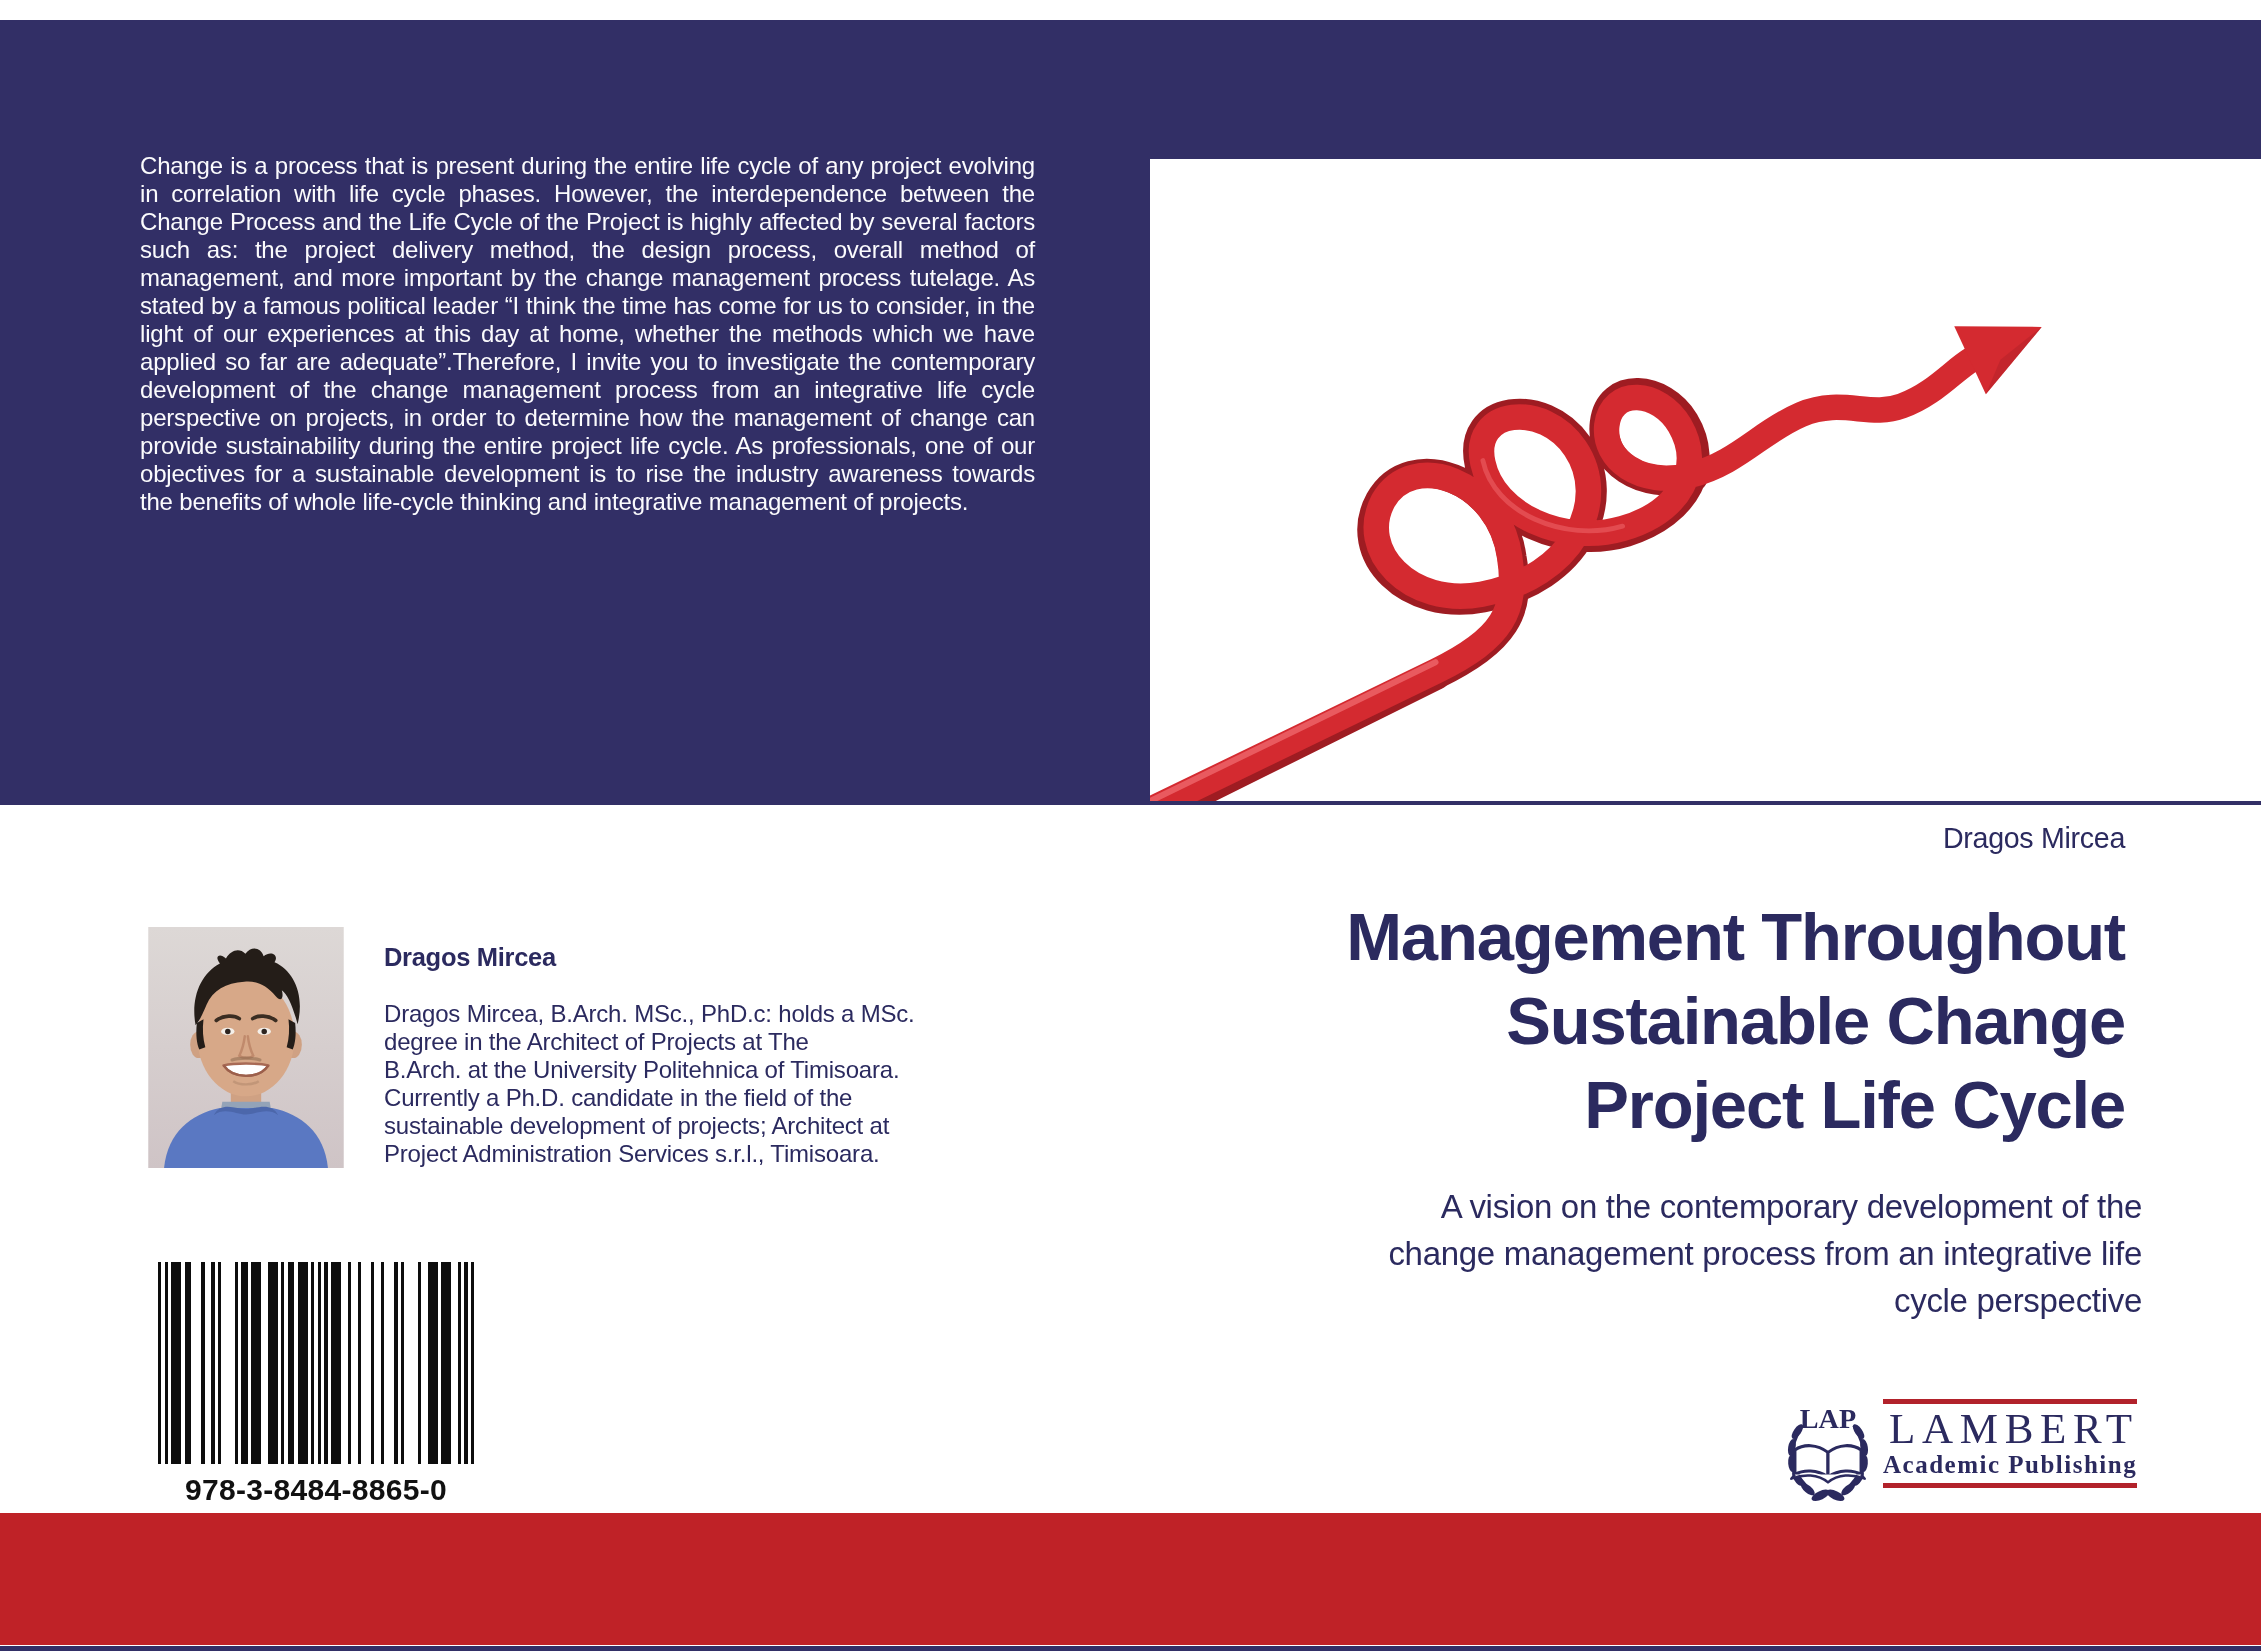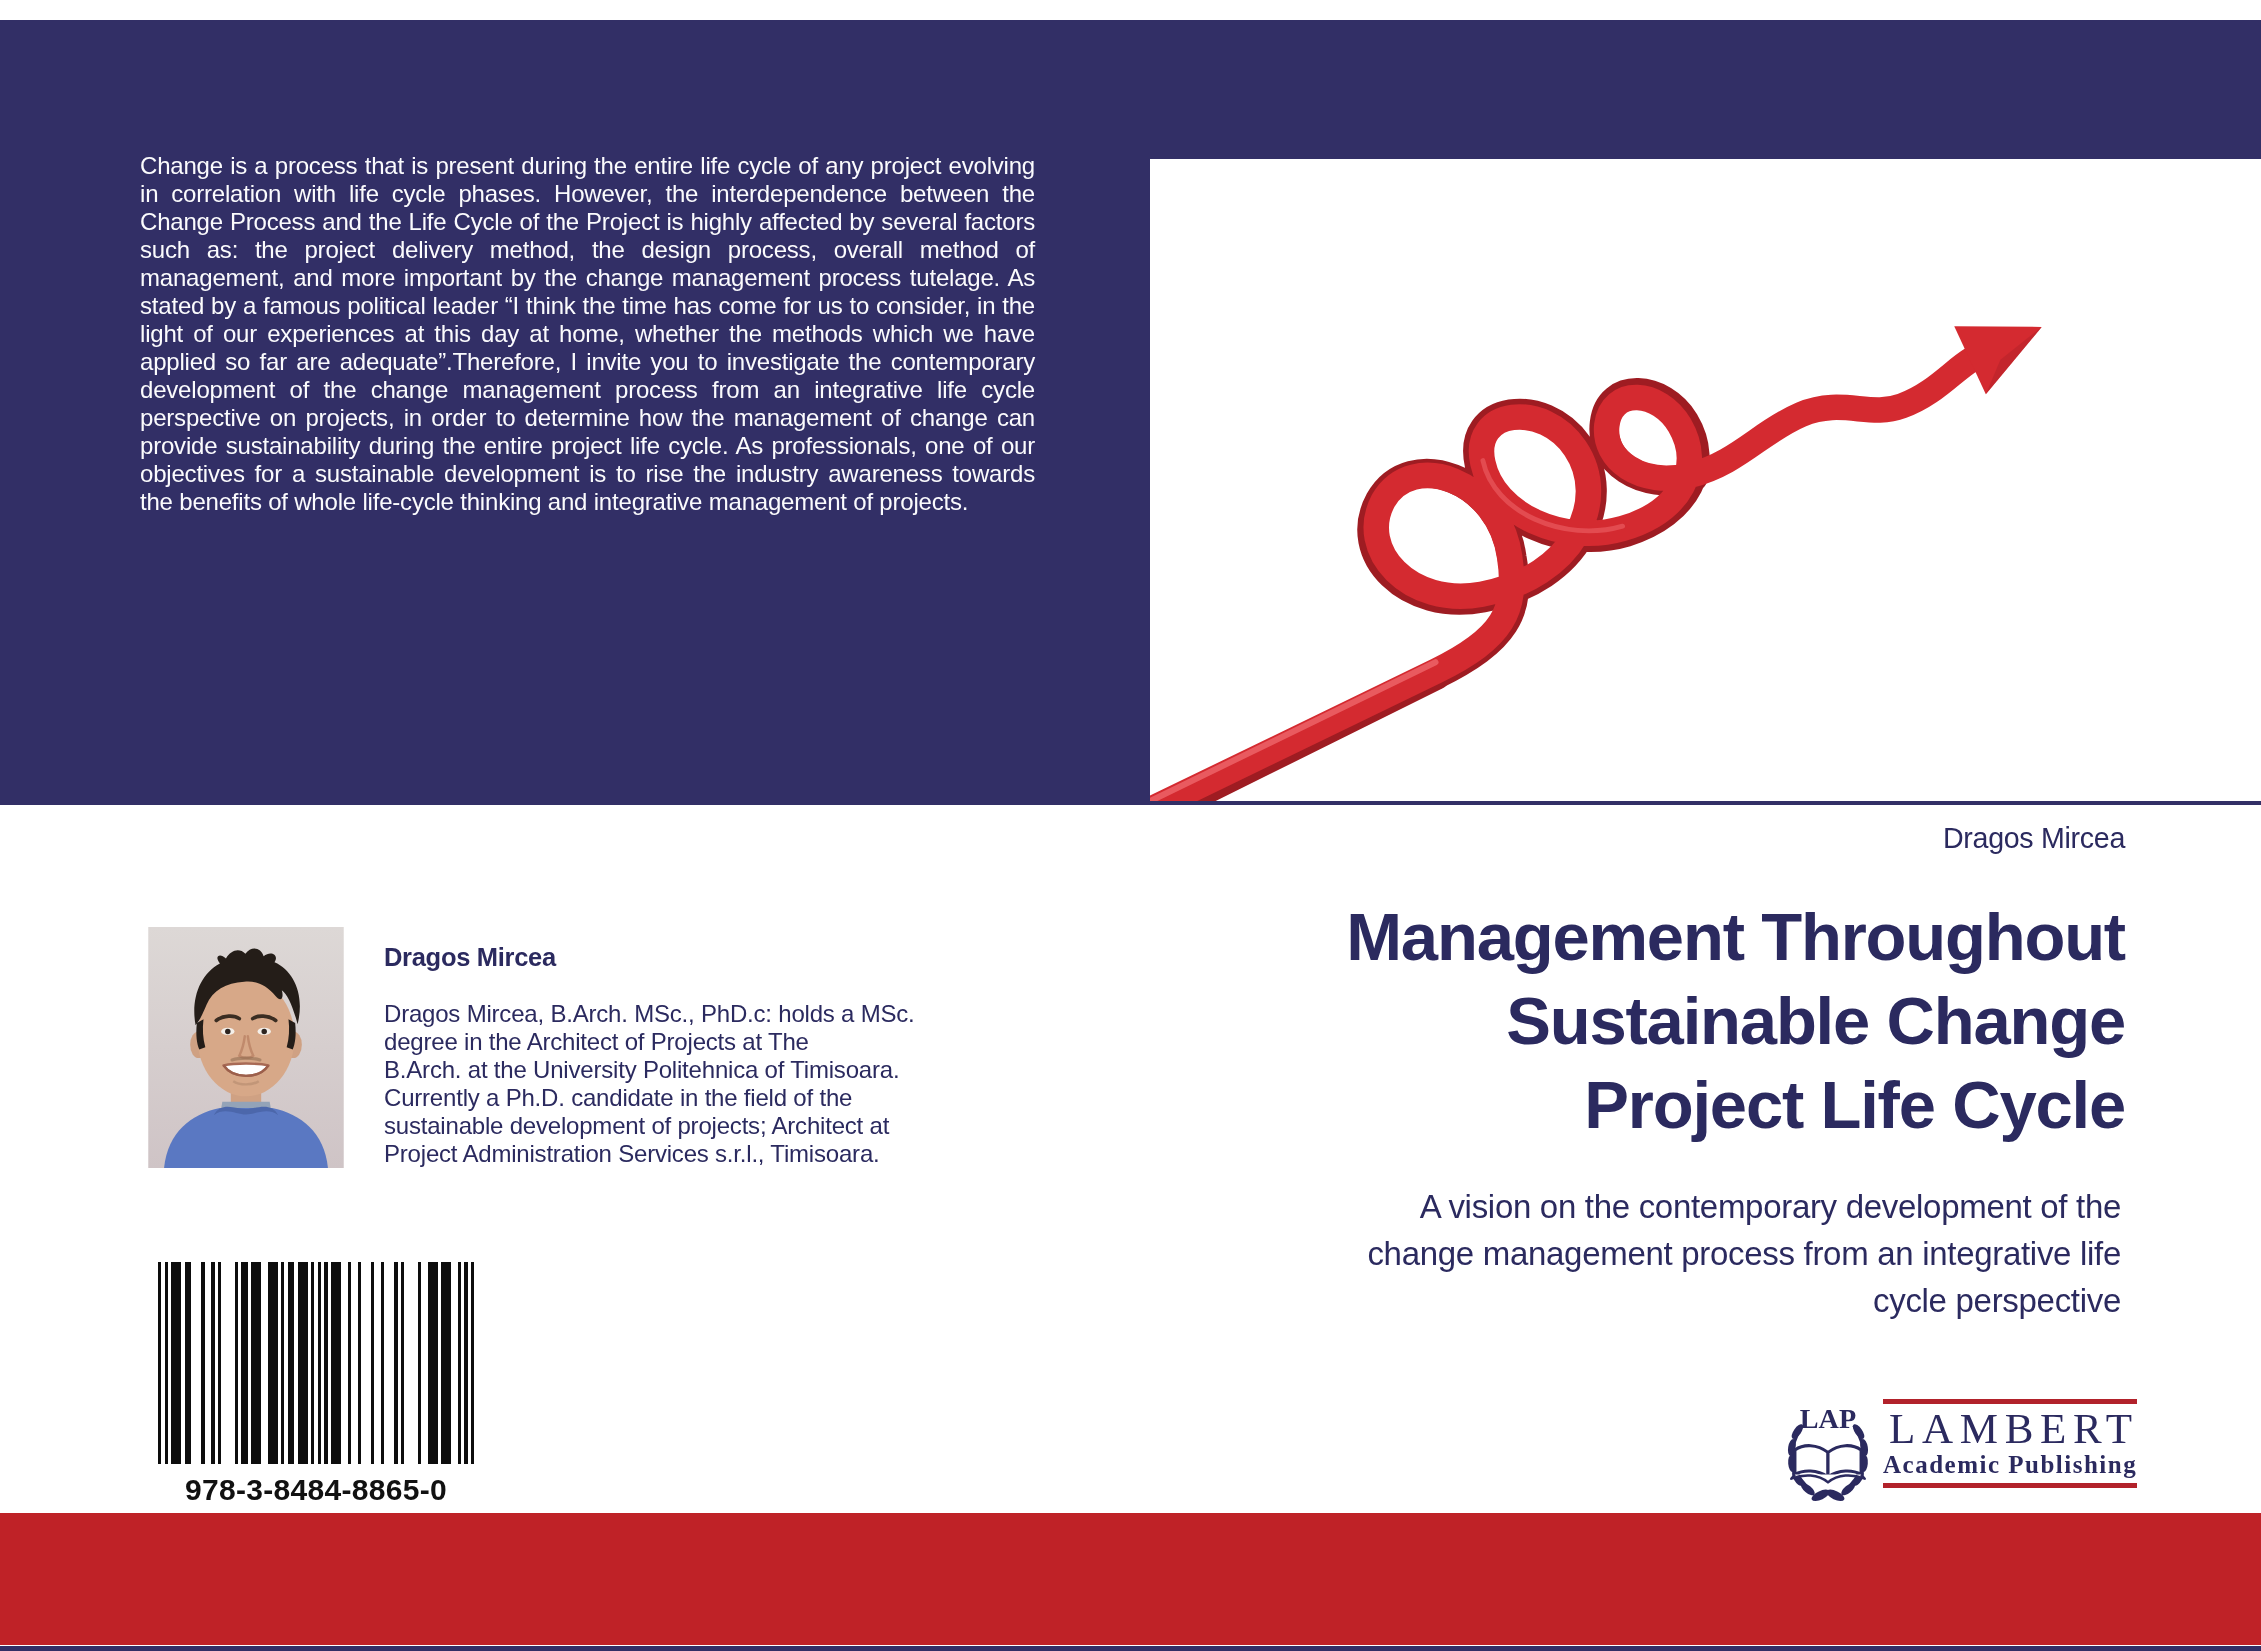--- a/index.html
+++ b/index.html
@@ -31,21 +31,21 @@
   .author-top{
     position:absolute;right:136px;top:822px;width:1094px;
     text-align:right;color:#2b2a5f;font-size:28.6px;letter-spacing:-0.3px;
   }
   .title-block{
     position:absolute;right:136px;top:895px;width:1155px;
     text-align:right;color:#2b2a5f;
     font-size:67px;line-height:84px;font-weight:bold;letter-spacing:-1.2px;
   }
   .subtitle-block{
-    position:absolute;right:140px;top:1183px;width:1155px;
+    position:absolute;right:119px;top:1183px;width:1155px;
     text-align:right;color:#2b2a5f;
     font-size:33px;line-height:47px;letter-spacing:-0.3px;
   }
   .photo{
     position:absolute;left:148px;top:927px;width:196px;height:241px;
     overflow:hidden;
   }
   .bio-heading{
     position:absolute;left:384px;top:943px;width:668px;
     color:#2b2a5f;font-size:25.5px;font-weight:bold;letter-spacing:-0.3px;

